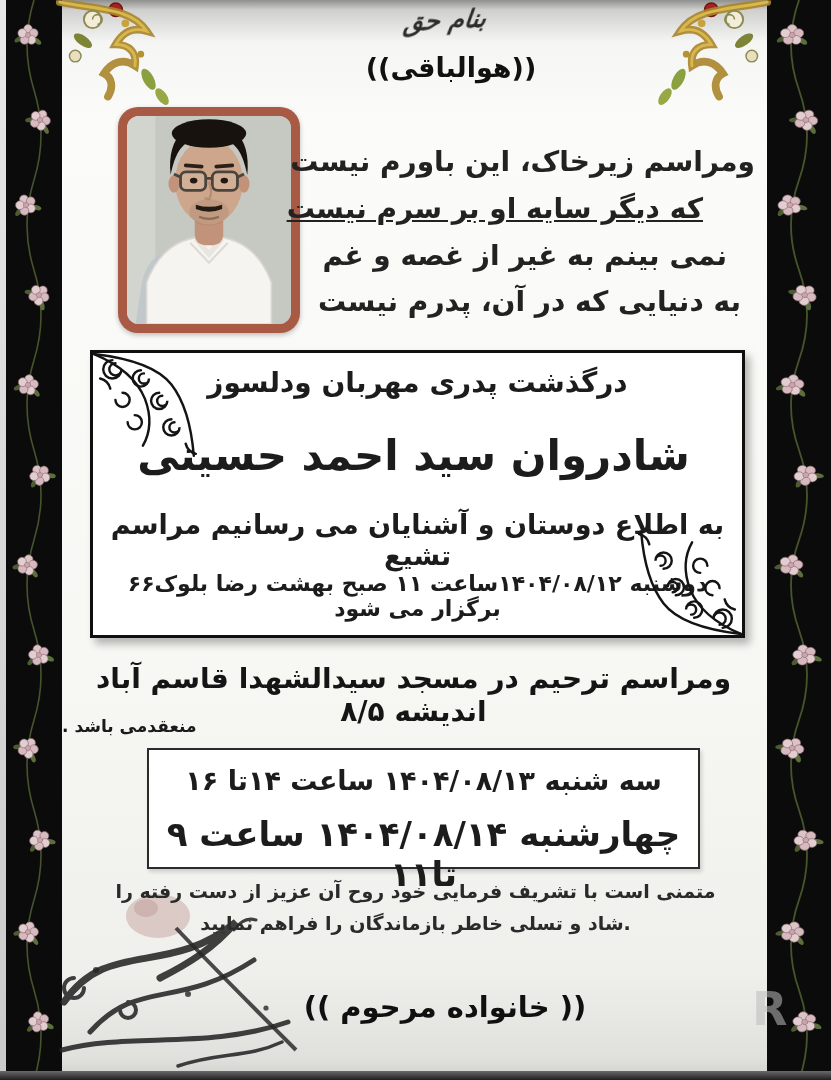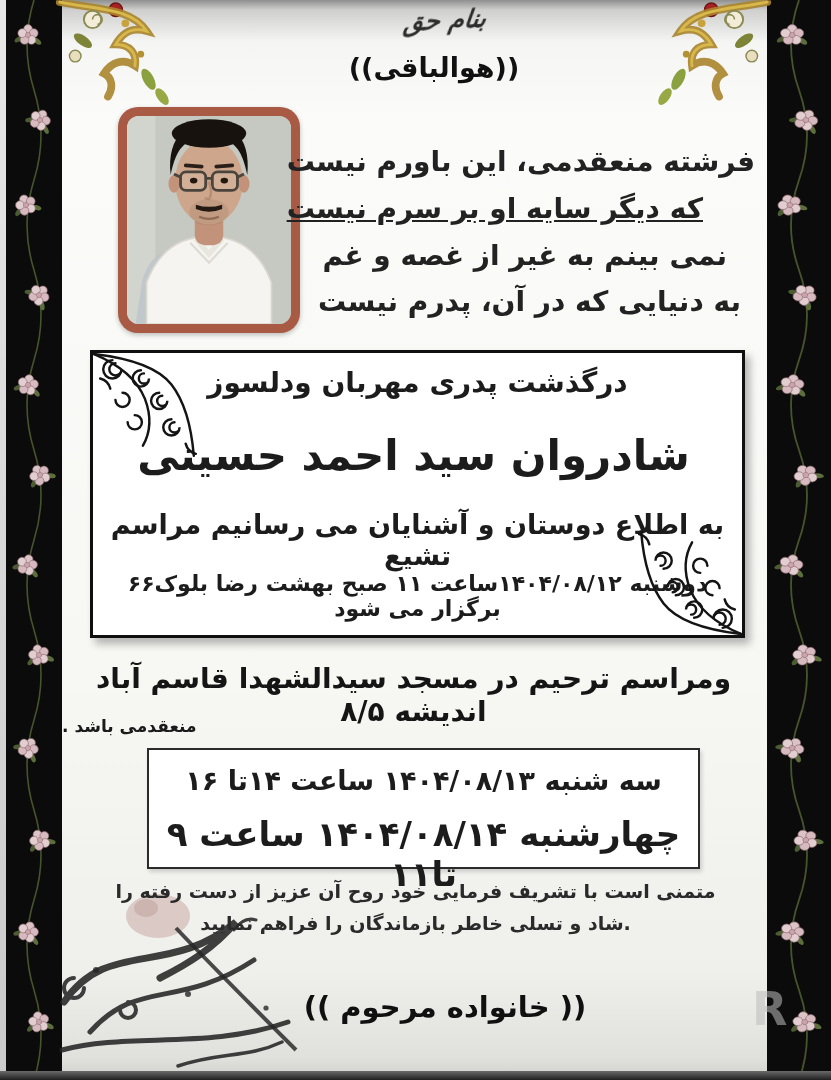--- a/index.html
+++ b/index.html
@@ -15,21 +15,21 @@
   .bottom-strip{position:absolute;left:0;right:0;bottom:0;height:9px;background:linear-gradient(180deg,#6a6a6a,#1f1f1f);z-index:6;}
   .corner-ornament{position:absolute;top:0;z-index:3;}
   .corner-ornament.left{left:54px;}
   .corner-ornament.right{right:58px;transform:scaleX(-1);}
   .rtl{direction:rtl;unicode-bidi:embed;}
   .calligraphy-top{
     position:absolute;top:6px;left:300px;width:290px;text-align:center;z-index:4;
     font-size:25px;font-weight:700;font-style:italic;color:#1d1d1d;
     transform:rotate(-3deg) skewX(-10deg);filter:blur(0.3px);opacity:.92;letter-spacing:2px;
   }
-  .howalbaghi{position:absolute;top:52px;left:199px;width:470px;text-align:center;z-index:4;
+  .howalbaghi{position:absolute;top:52px;left:216px;width:470px;text-align:center;z-index:4;
     font-size:27px;font-weight:800;color:#111;}
   .photo-frame{
     position:absolute;left:118px;top:107px;width:182px;height:226px;z-index:4;
     background:#a85a44;border-radius:20px;padding:9px;box-sizing:border-box;
     box-shadow:0 2px 5px rgba(0,0,0,.25);
   }
   .photo-inner{width:100%;height:100%;border-radius:12px;overflow:hidden;background:#c6c8c2;}
   .poem-line{position:absolute;white-space:nowrap;z-index:4;font-size:28px;font-weight:700;color:#222;}
   .poem-line.l1{top:145px;right:76px;}
   .poem-line.l2{top:192px;right:128px;text-decoration:underline;}
@@ -179,21 +179,21 @@
         <ellipse cx="61" cy="59" rx="3.4" ry="2.6" fill="#23170f"></ellipse>
         <ellipse cx="89" cy="59" rx="3.4" ry="2.6" fill="#23170f"></ellipse>
         <path d="M75,60 C77,67 78,72 75,76 L71,75" fill="none" stroke="#b68e73" stroke-width="2.2"></path>
         <ellipse cx="75" cy="88" rx="18" ry="12" fill="#8a6a55" opacity="0.18"></ellipse>
         <path d="M63,81 Q75,85 87,81 L87,85 Q75,90 63,85 Z" fill="#241a14"></path>
         <path d="M66,92 Q75,96 84,92" fill="none" stroke="#8f6a55" stroke-width="2"></path>
       </svg>
     </div>
   </div>
 
-  <div class="poem-line l1 rtl">فرشته منعقدمی، این باورم نیست</div>
+  <div class="poem-line l1 rtl">ومراسم زیرخاک، این باورم نیست</div>
   <div class="poem-line l2 rtl">که دیگر سایه او بر سرم نیست</div>
   <div class="poem-line l3 rtl">نمی بینم به غیر از غصه و غم</div>
   <div class="poem-line l4 rtl">به دنیایی که در آن، پدرم نیست</div>
 
   <div class="main-box">
     <svg class="box-flourish tl" width="112" height="112" viewBox="0 0 110 110">
         <use href="#arabesque"></use>
       </svg>
     <svg class="box-flourish br" width="112" height="112" viewBox="0 0 110 110">
         <use href="#arabesque"></use>

